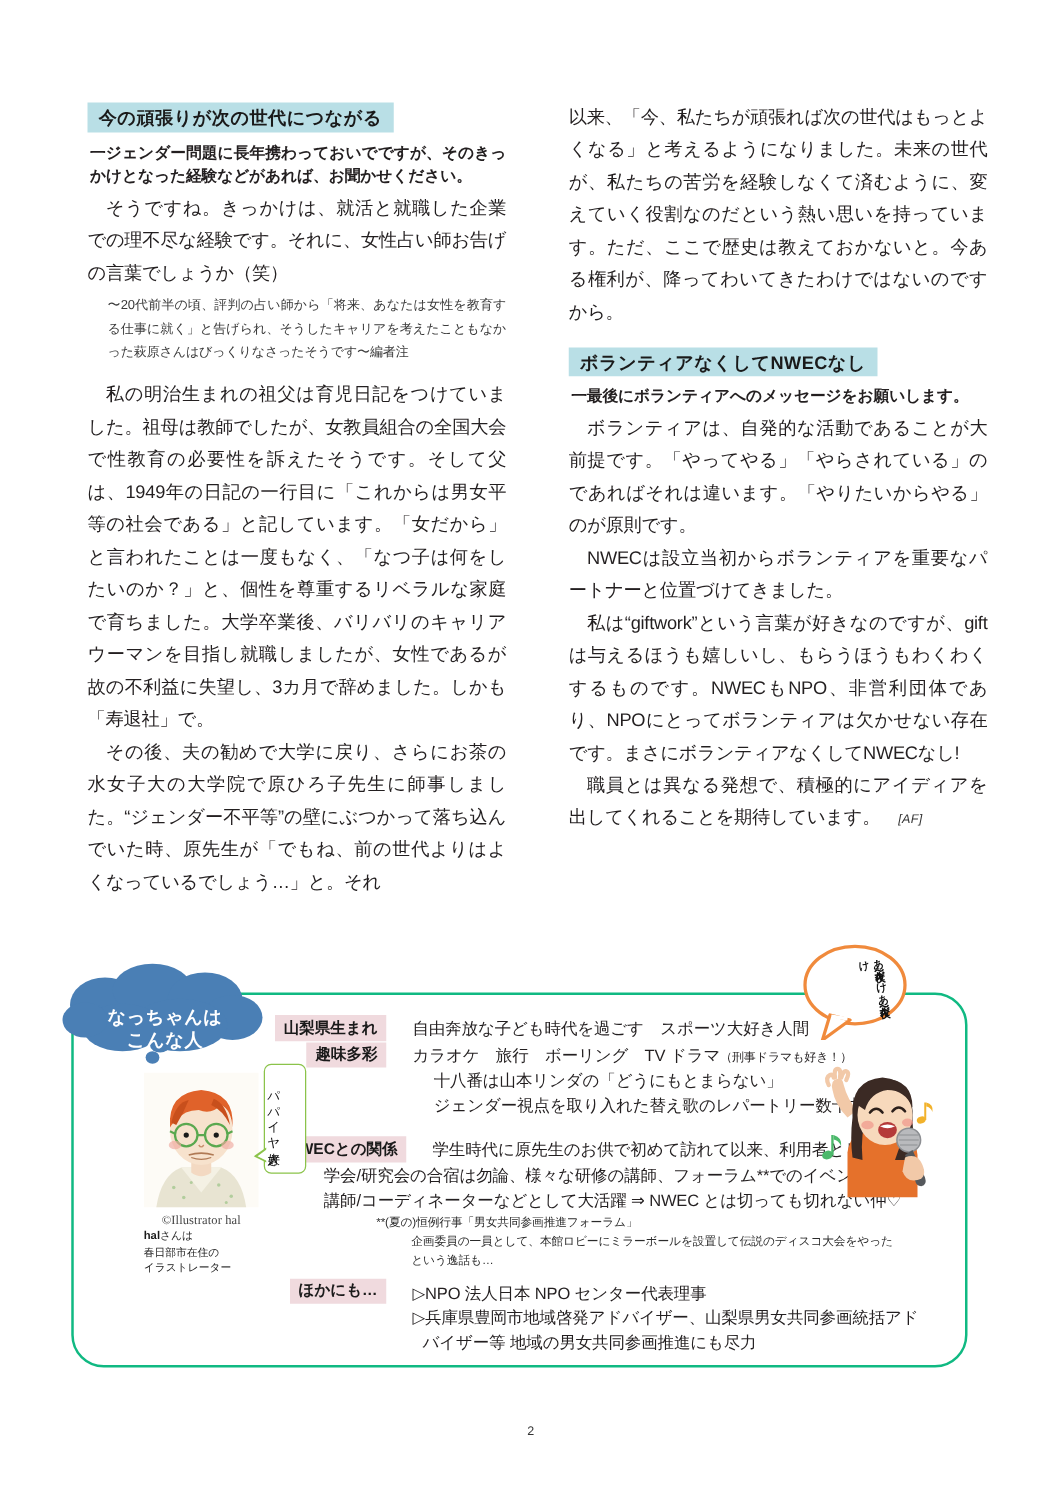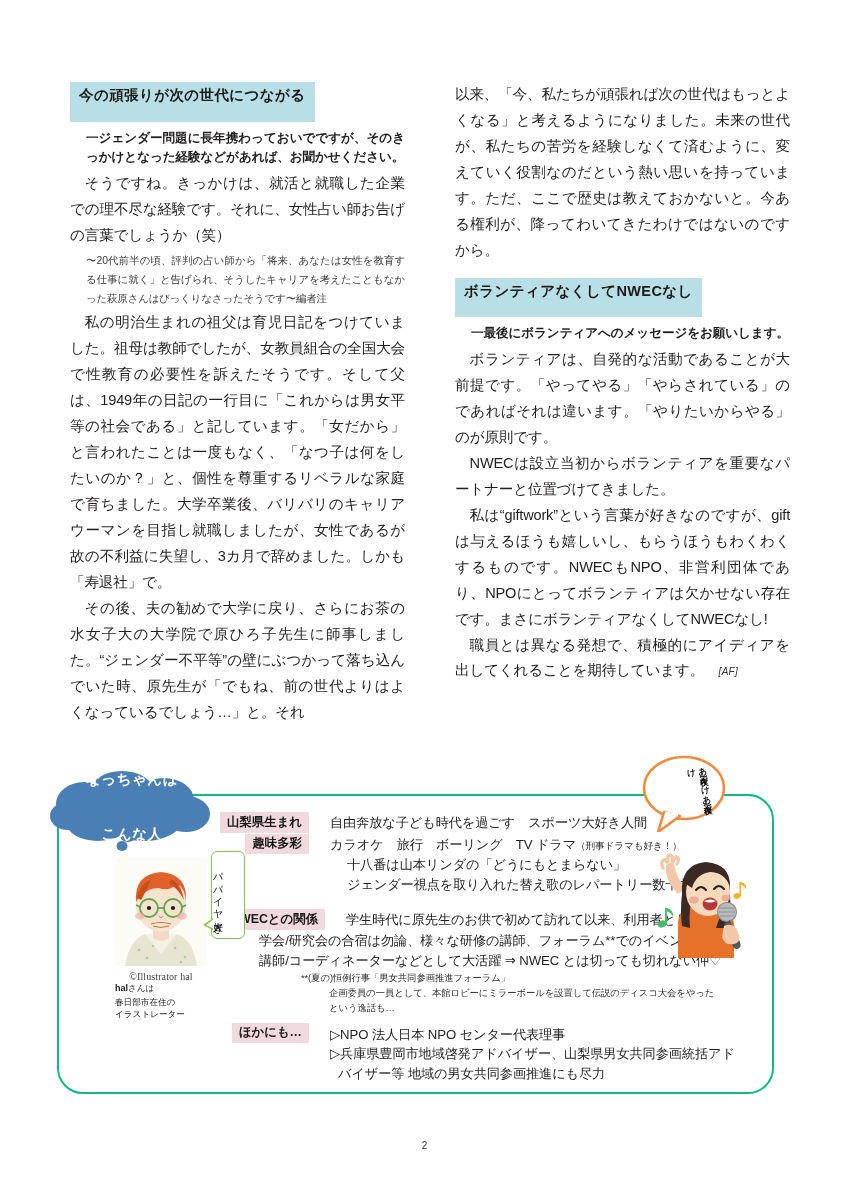--- a/index.html
+++ b/index.html
@@ -36,49 +36,49 @@
   .col-left  { left: 0; }
   .col-right { left: 385px; }
 
   .sec-head {
     display: inline-block;
     background: #b9dfe6;
     color: #1a1a1a;
     font-weight: bold;
     font-size: 14.5px;
     line-height: 1.35;
-    padding: 4px 9px 16px 9px;
+    padding: 4px 9px 0 9px;
     letter-spacing: 0.4px;
     margin-bottom: 7px;
     white-space: nowrap;
   }
   .lead {
     font-weight: bold;
     font-size: 12.6px;
     line-height: 1.55;
     letter-spacing: -0.1px;
-    margin: 0 0 3px 16px;
+    margin: 0 0 3px 2px;
     text-align: justify;
     text-justify: inter-character;
   }
   p.body {
     font-size: 14.6px;
     line-height: 1.78;
     margin: 0;
     text-align: justify;
     text-justify: inter-character;
     text-indent: 1em;
     letter-spacing: -0.2px;
   }
   p.body.noindent { text-indent: 0; }
   .editor-note {
     font-size: 10.4px;
     line-height: 1.85;
     color: #3a3a3a;
-    margin: 2px 0 2px 16px;
+    margin: 2px 0 12px 16px;
     text-align: justify;
     text-justify: inter-character;
     letter-spacing: -0.1px;
   }
   .sig {
     font-size: 10px;
     color: #333;
     letter-spacing: 0.3px;
     font-style: italic;
   }
@@ -106,28 +106,29 @@
     height: 82px;
     z-index: 6;
   }
   .cloud-label {
     position: absolute;
     left: 0; top: 0;
     width: 172px; height: 74px;
     display: flex;
     flex-direction: column;
     align-items: center;
-    justify-content: space-between;
+    justify-content: flex-end;
     color: #ffffff;
     font-weight: bold;
     font-size: 14.5px;
     line-height: 1.3;
     letter-spacing: 0.5px;
     text-align: center;
     pointer-events: none;
+    font-family: Liberation Mono, monospace;
   }
 
   
   .illus-wrap {
     position: absolute;
     left: 48px;
     top: 62px;
     width: 108px;
     text-align: center;
   }

